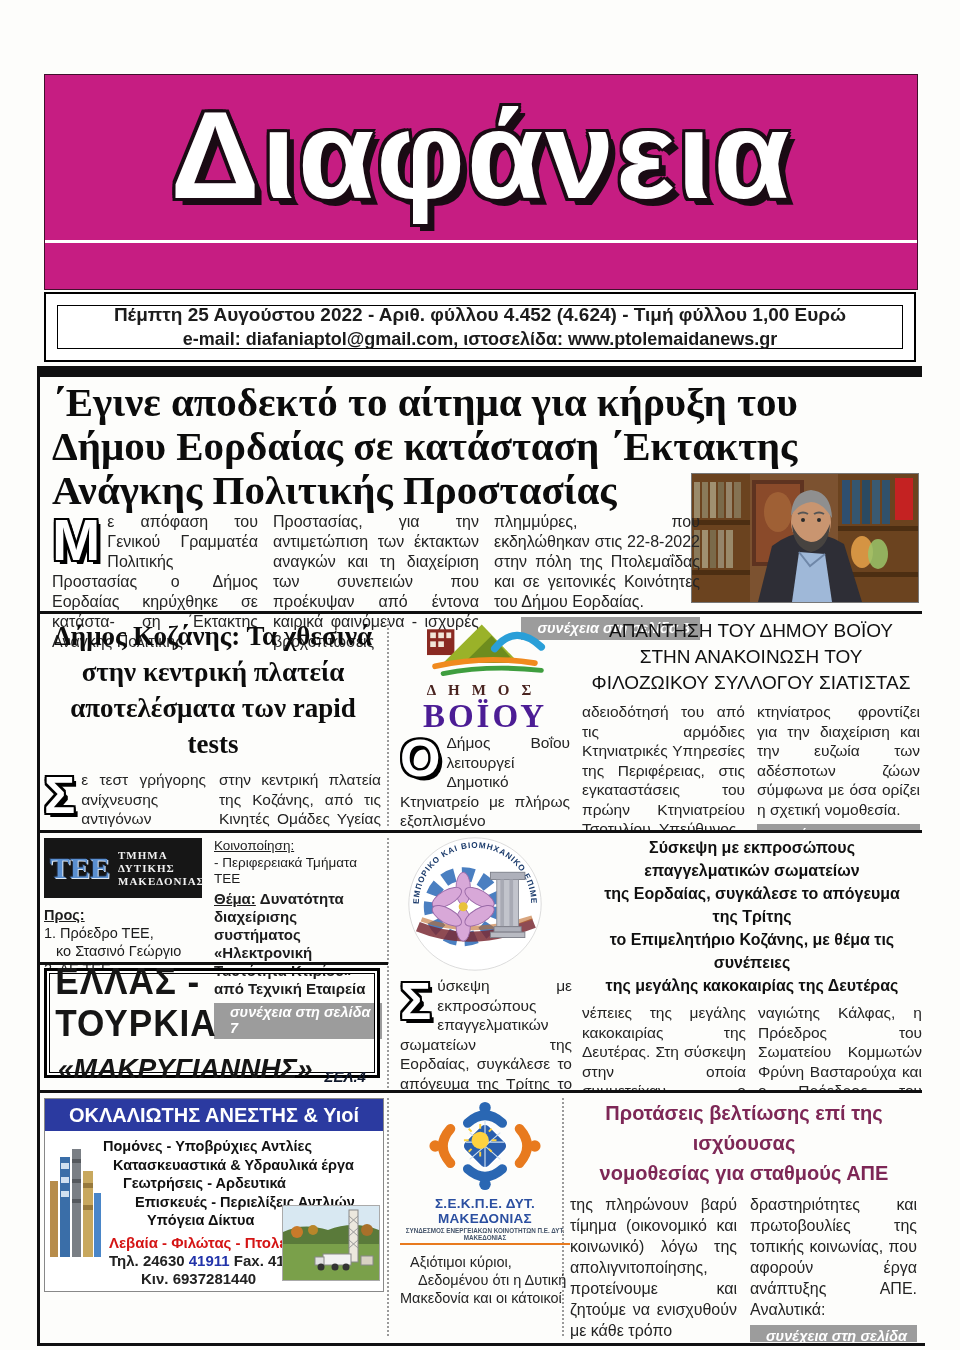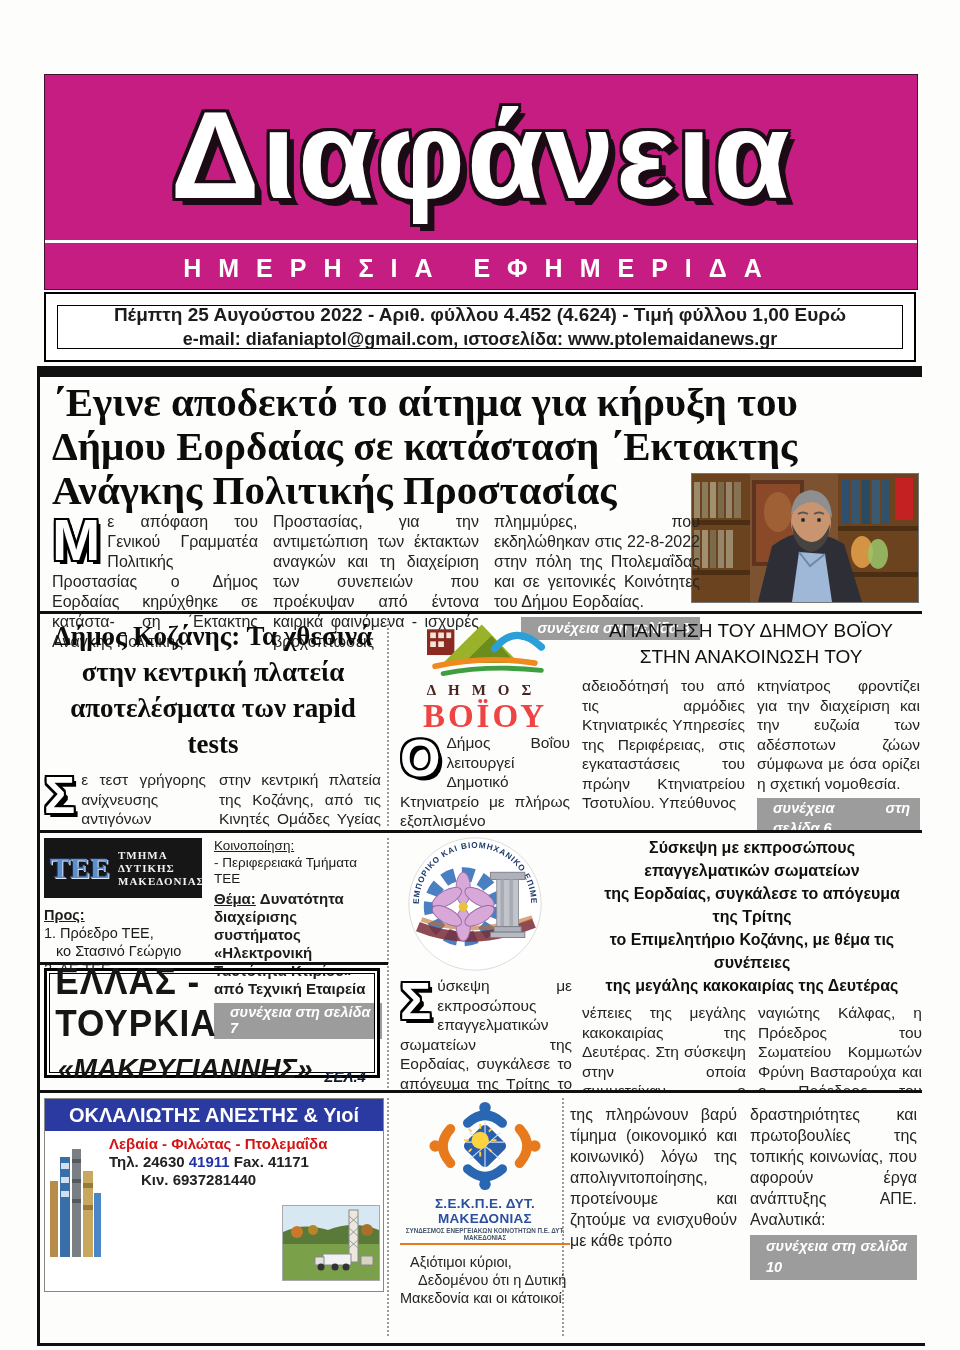--- a/index.html
+++ b/index.html
@@ -45,21 +45,21 @@
   .row2{left:38px;top:618px;width:884px;height:212px;overflow:hidden;}
   .rapid{position:absolute;left:6px;top:0;width:338px;}
   .rapid h2{margin:0;text-align:center;font-size:27px;line-height:36px;}
   .rapid h2 span{display:block;}
   .rapid-body{display:flex;gap:13px;margin-top:8px;}
   .rapid-body .col{width:162px;}
   .dropcap-sm{font-size:52px;line-height:46px;margin:2px 6px 0 0;}
   .voiou{position:absolute;left:362px;top:0;width:520px;display:flex;gap:12px;}
   .voiou-left{width:170px;text-align:center;}
   .voiou-dimos{font-family:"Liberation Serif",serif;font-weight:bold;font-size:15px;letter-spacing:12px;color:#4a2420;margin-top:2px;}
-  .voiou-name{font-family:"Liberation Serif",serif;font-weight:bold;font-size:33px;letter-spacing:3px;color:#ef4444;line-height:34px;}
+  .voiou-name{font-family:"Liberation Serif",serif;font-weight:bold;font-size:33px;letter-spacing:3px;color:#4c1d95;line-height:34px;}
   .voiou-left .bodytxt{text-align:justify;margin-top:4px;}
   .voiou-right{width:338px;}
   .voiou-right h2{margin:0;text-align:center;font-size:19px;line-height:26px;font-weight:normal;color:#101010;}
   .voiou-right h2 span{display:block;}
   .voiou-cols{display:flex;gap:12px;margin-top:6px;}
   .voiou-cols .col{width:163px;}
   
   .row3{left:38px;top:836px;width:884px;height:254px;overflow:hidden;}
   .tee{position:absolute;left:6px;top:2px;width:338px;display:flex;gap:10px;}
   .tee-left{width:160px;}
@@ -117,21 +117,20 @@
   .ape-cols .col{width:167px;font-size:16px;line-height:21px;}
 </style>
 </head>
 <body>
 
 <div>
 
   <header class="abs masthead">
     <div class="mast-title">Διαφάνεια</div>
     <div class="mast-divider"></div>
-    <div class="mast-subtitle">ΗΜΕΡΗΣΙΑ ΕΦΗΜΕΡΙΔΑ</div>
   </header>
 
   <div class="abs infobar">
     <div class="infobar-inner">
       <div class="info-line1">Πέμπτη 25 Αυγούστου 2022 - Αριθ. φύλλου 4.452 (4.624) - Τιμή φύλλου 1,00 Ευρώ</div>
       <div class="info-line2">e-mail: diafaniaptol@gmail.com, ιστοσελίδα: www.ptolemaidanews.gr</div>
     </div>
   </div>
 
   <div class="abs black-bar"></div>
@@ -238,20 +237,21 @@
         <div class="voiou-dimos">ΔΗΜΟΣ</div>
         <div class="voiou-name">ΒΟΪΟΥ</div>
         <p class="bodytxt" style="margin:0">
           <span class="dropcap dropcap-sm">Ο</span><span>Δήμος Βοΐου λειτουργεί Δημοτικό Κτηνιατρείο με πλήρως εξοπλισμένο χειρουργείο, μετά από την</span>
         </p>
       </div>
       <div class="voiou-right">
         <h2>
           <span>ΑΠΑΝΤΗΣΗ ΤΟΥ ΔΗΜΟΥ ΒΟΪΟΥ</span>
           <span>ΣΤΗΝ ΑΝΑΚΟΙΝΩΣΗ ΤΟΥ</span>
+          <span>ΦΙΛΟΖΩΙΚΟΥ ΣΥΛΛΟΓΟΥ ΣΙΑΤΙΣΤΑΣ</span>
         </h2>
         <div class="voiou-cols">
           <p class="col bodytxt" style="margin:0">αδειοδότησή του από τις αρμόδιες Κτηνιατρικές Υπηρεσίες της Περιφέρειας, στις εγκαταστάσεις του πρώην Κτηνιατρείου Τσοτυλίου. Υπεύθυνος</p>
           <div class="col bodytxt">
             <span>κτηνίατρος φροντίζει για την διαχείριση και την ευζωία των αδέσποτων ζώων σύμφωνα με όσα ορίζει η σχετική νομοθεσία.</span>
             <span class="cont-tag">συνέχεια στη σελίδα 6</span>
           </div>
         </div>
       </div>
     </article>
@@ -383,20 +383,27 @@
         <rect x="0" y="38" width="96" height="36" fill="#7aa04a"></rect>
         <rect x="66" y="4" width="9" height="52" fill="#ece8de" stroke="#888" stroke-width="1"></rect>
         <path d="M66,10 l9,8 M75,10 l-9,8 M66,22 l9,8 M75,22 l-9,8 M66,34 l9,8 M75,34 l-9,8" stroke="#999" stroke-width="1"></path>
         <rect x="40" y="48" width="28" height="11" fill="#f2f2f2" stroke="#888"></rect>
         <rect x="32" y="51" width="9" height="8" fill="#e2e2e2" stroke="#888"></rect>
         <circle cx="38" cy="61" r="3.5" fill="#333"></circle>
           <circle cx="52" cy="61" r="3.5" fill="#333"></circle>
           <circle cx="63" cy="61" r="3.5" fill="#333"></circle>
         <rect x="78" y="50" width="12" height="9" fill="#d8d2c2" stroke="#888"></rect>
       </svg>
+      <div class="ad-lines">
+        <div>Πομόνες - Υποβρύχιες Αντλίες</div>
+        <div>Κατασκευαστικά &amp; Υδραυλικά έργα</div>
+        <div>Γεωτρήσεις - Αρδευτικά</div>
+        <div>Επισκευές - Περιελίξεις Αντλιών</div>
+        <div>Υπόγεια Δίκτυα</div>
+      </div>
       <div class="ad-loc">Λεβαία - Φιλώτας - Πτολεμαΐδα</div>
       <div class="ad-phone">
         <span>Τηλ. 24630</span>
         <span class="blue">41911</span>
         <span>Fax. 41171</span>
       </div>
       <div class="ad-mobile">Κιν. 6937281440</div>
     </article>
 
     <article class="sekpe">
@@ -419,20 +426,24 @@
       <div class="sekpe-name">Σ.Ε.Κ.Π.Ε. ΔΥΤ. ΜΑΚΕΔΟΝΙΑΣ</div>
       <div class="sekpe-sub">ΣΥΝΔΕΣΜΟΣ ΕΝΕΡΓΕΙΑΚΩΝ ΚΟΙΝΟΤΗΤΩΝ Π.Ε. ΔΥΤ. ΜΑΚΕΔΟΝΙΑΣ</div>
       <div class="sekpe-body">
         <div>Αξιότιμοι κύριοι,</div>
         <div>Δεδομένου ότι η Δυτική</div>
         <div>Μακεδονία και οι κάτοικοί</div>
       </div>
     </article>
 
     <article class="ape">
+      <h2>
+        <span>Προτάσεις βελτίωσης επί της ισχύουσας</span>
+        <span>νομοθεσίας για σταθμούς ΑΠΕ</span>
+      </h2>
       <div class="ape-cols">
         <p class="col bodytxt" style="margin:0">της πληρώνουν βαρύ τίμημα (οικονομικό και κοινωνικό) λόγω της απολιγνιτοποίησης, προτείνουμε και ζητούμε να ενισχυθούν με κάθε τρόπο</p>
         <div class="col bodytxt">
           <span>δραστηριότητες και πρωτοβουλίες της τοπικής κοινωνίας, που αφορούν έργα ανάπτυξης ΑΠΕ. Αναλυτικά:</span>
           <span class="cont-tag">συνέχεια στη σελίδα 10</span>
         </div>
       </div>
     </article>
   </section>
 

